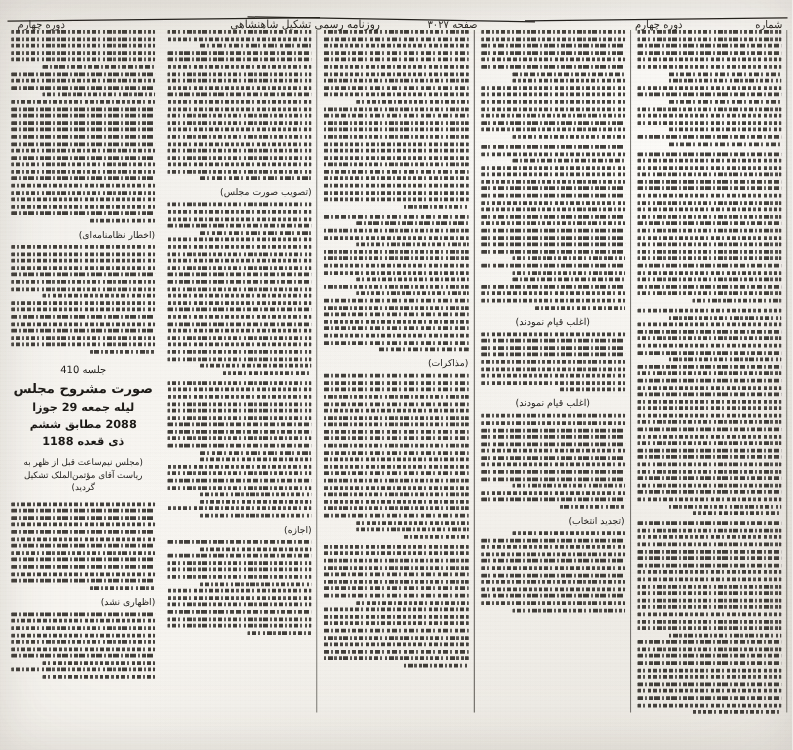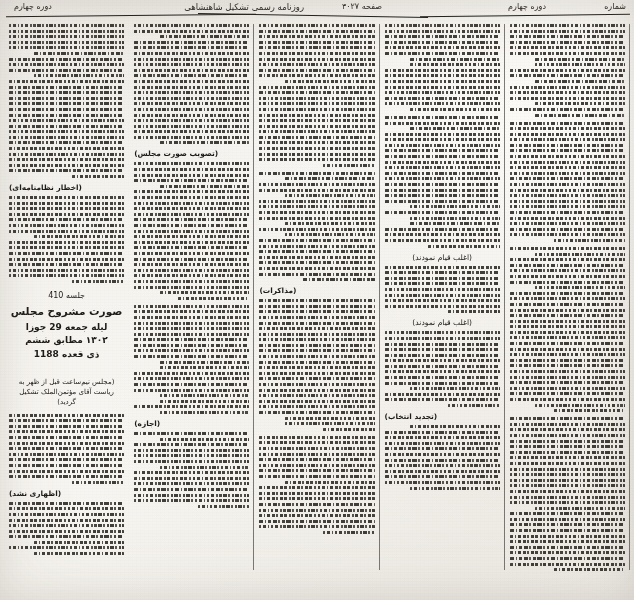--- a/index.html
+++ b/index.html
@@ -28,21 +28,21 @@
   #vignette{
     position:absolute;inset:0;pointer-events:none;
     box-shadow:inset 0 0 34px rgba(110,100,85,.16), inset 0 0 90px rgba(110,100,85,.07);
   }
 
   
   #masthead{
     position:absolute;left:0;right:0;top:0;height:20px;
   }
   .mh{
-    position:absolute;top:2px;
+    position:absolute;top:15px;
     font-size:8px;letter-spacing:.2px;color:#2a2723;
     white-space:nowrap;
     transform:scaleY(1.06);
   }
   .mh-right{right:8px;}
   .mh-term{right:88px;}
   .mh-page{right:252px;}
   .mh-title{right:330px;font-size:8.5px;}
   .mh-left{left:14px;}
   .mh-page .num{letter-spacing:1px;}
@@ -109,23 +109,23 @@
   }
   .ln.short{width:62%;}
   .ln.short2{width:78%;}
   .ln.short3{width:45%;}
   .heading-block{
     text-align:center;margin:7px 0 6px 0;line-height:1.5;
   }
   .h-session{font-size:8px;margin-bottom:2px;letter-spacing:.5px;}
   .h-title{font-size:10.5px;font-weight:bold;letter-spacing:.2px;margin-bottom:1px;}
   .h-date1,.h-date2,.h-date3{font-size:9px;font-weight:bold;letter-spacing:.2px;}
-  .h-note{font-size:7px;line-height:1.45;margin-top:16px;}
+  .h-note{font-size:7px;line-height:1.45;margin-top:4px;}
   .center-note{
-    text-align:left;font-size:7.4px;margin:4px 0 4px 0;font-weight:bold;
+    text-align:right;font-size:7.4px;margin:4px 0 4px 0;
   }
   .stage{
     text-align:center;font-size:7.6px;margin:0 0 4px 0;letter-spacing:.2px;
   }
   .col-top-pad{height:2px;}
 </style>
 </head>
 <body>
 
 <div id="paper"></div>
@@ -605,21 +605,21 @@
           <div class="ln "></div>
           <div class="ln v3"></div>
           <div class="ln v2"></div>
           <div class="ln v2"></div>
           <div class="ln v2 short3"></div>
         </div>
         <div class="heading-block">
           <div class="h-session">جلسه 410</div>
           <div class="h-title">صورت مشروح مجلس</div>
           <div class="h-date1">لیله جمعه 29 جوزا</div>
-          <div class="h-date2">۱۳۰۲ مطابق ششم</div>
+          <div class="h-date2">2088 مطابق ششم</div>
           <div class="h-date3">ذی قعده 1188</div>
           <div class="h-note">(مجلس نیم‌ساعت قبل از ظهر به ریاست آقای مؤتمن‌الملک تشکیل گردید)</div>
         </div>
         <div class="para">
           <div class="ln "></div>
           <div class="ln v3"></div>
           <div class="ln v3"></div>
           <div class="ln "></div>
           <div class="ln v3"></div>
           <div class="ln "></div>

